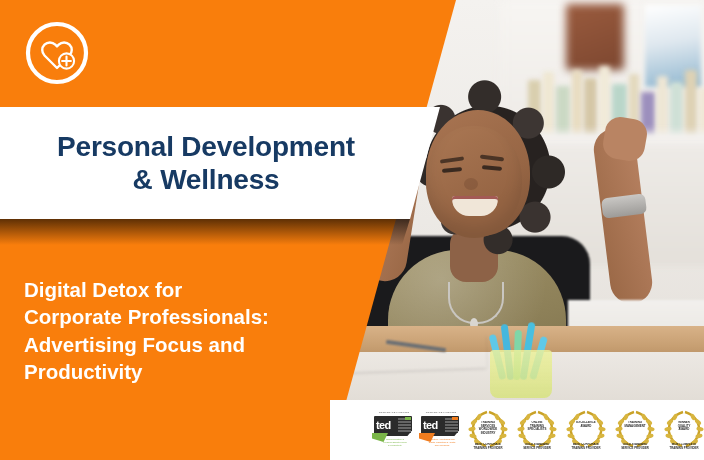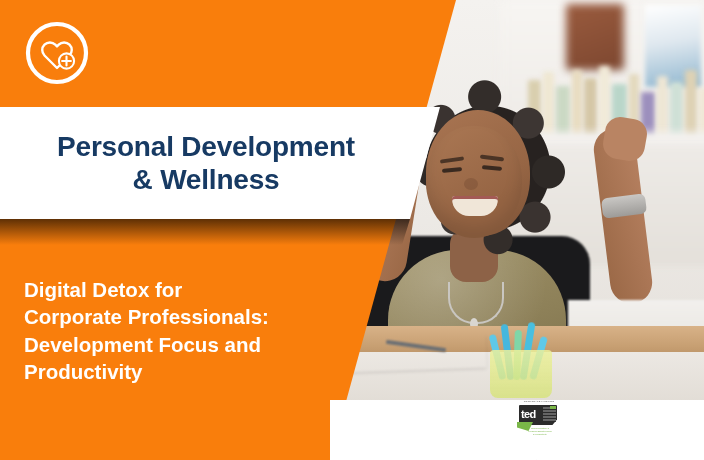--- a/index.html
+++ b/index.html
@@ -276,24 +276,23 @@
   }
 
   
   .badge-strip {
     position: absolute;
     left: 330px; top: 400px;
     width: 374px; height: 60px;
     background: #ffffff;
     display: flex;
     align-items: center;
-    gap: 21px;
+    gap: 5px;
     padding-left: 42px;
     box-sizing: border-box;
-    flex-direction: column;
   }
   .ted-badge {
     position: relative;
     width: 42px; height: 38px;
     flex: 0 0 auto;
   }
   .ted-top {
     position:absolute; left:4px; top:0; width:36px; height:4px;
     font-size: 2.4px; color:#555; letter-spacing:.2px;
     line-height: 4px; text-align:center; overflow:hidden; white-space:nowrap;
@@ -421,21 +420,21 @@
   </div>
 
   <div class="title-band">
     <div class="title-text">Personal Development
 &amp; Wellness</div>
   </div>
   <div class="title-shadow"></div>
 
   <div class="subtitle">Digital Detox for
 Corporate Professionals:
-Development Focus and
+Advertising Focus and
 Productivity</div>
 
   <div class="badge-strip">
 
     <div class="ted-badge">
       <div class="ted-top">CORPORATE LIVEWIRE</div>
       <div class="ted-card"></div>
       <div class="ted-grid"></div>
       <div class="ted-tick" style="background:#7AB648;"></div>
       <div class="ted-word">ted</div>

